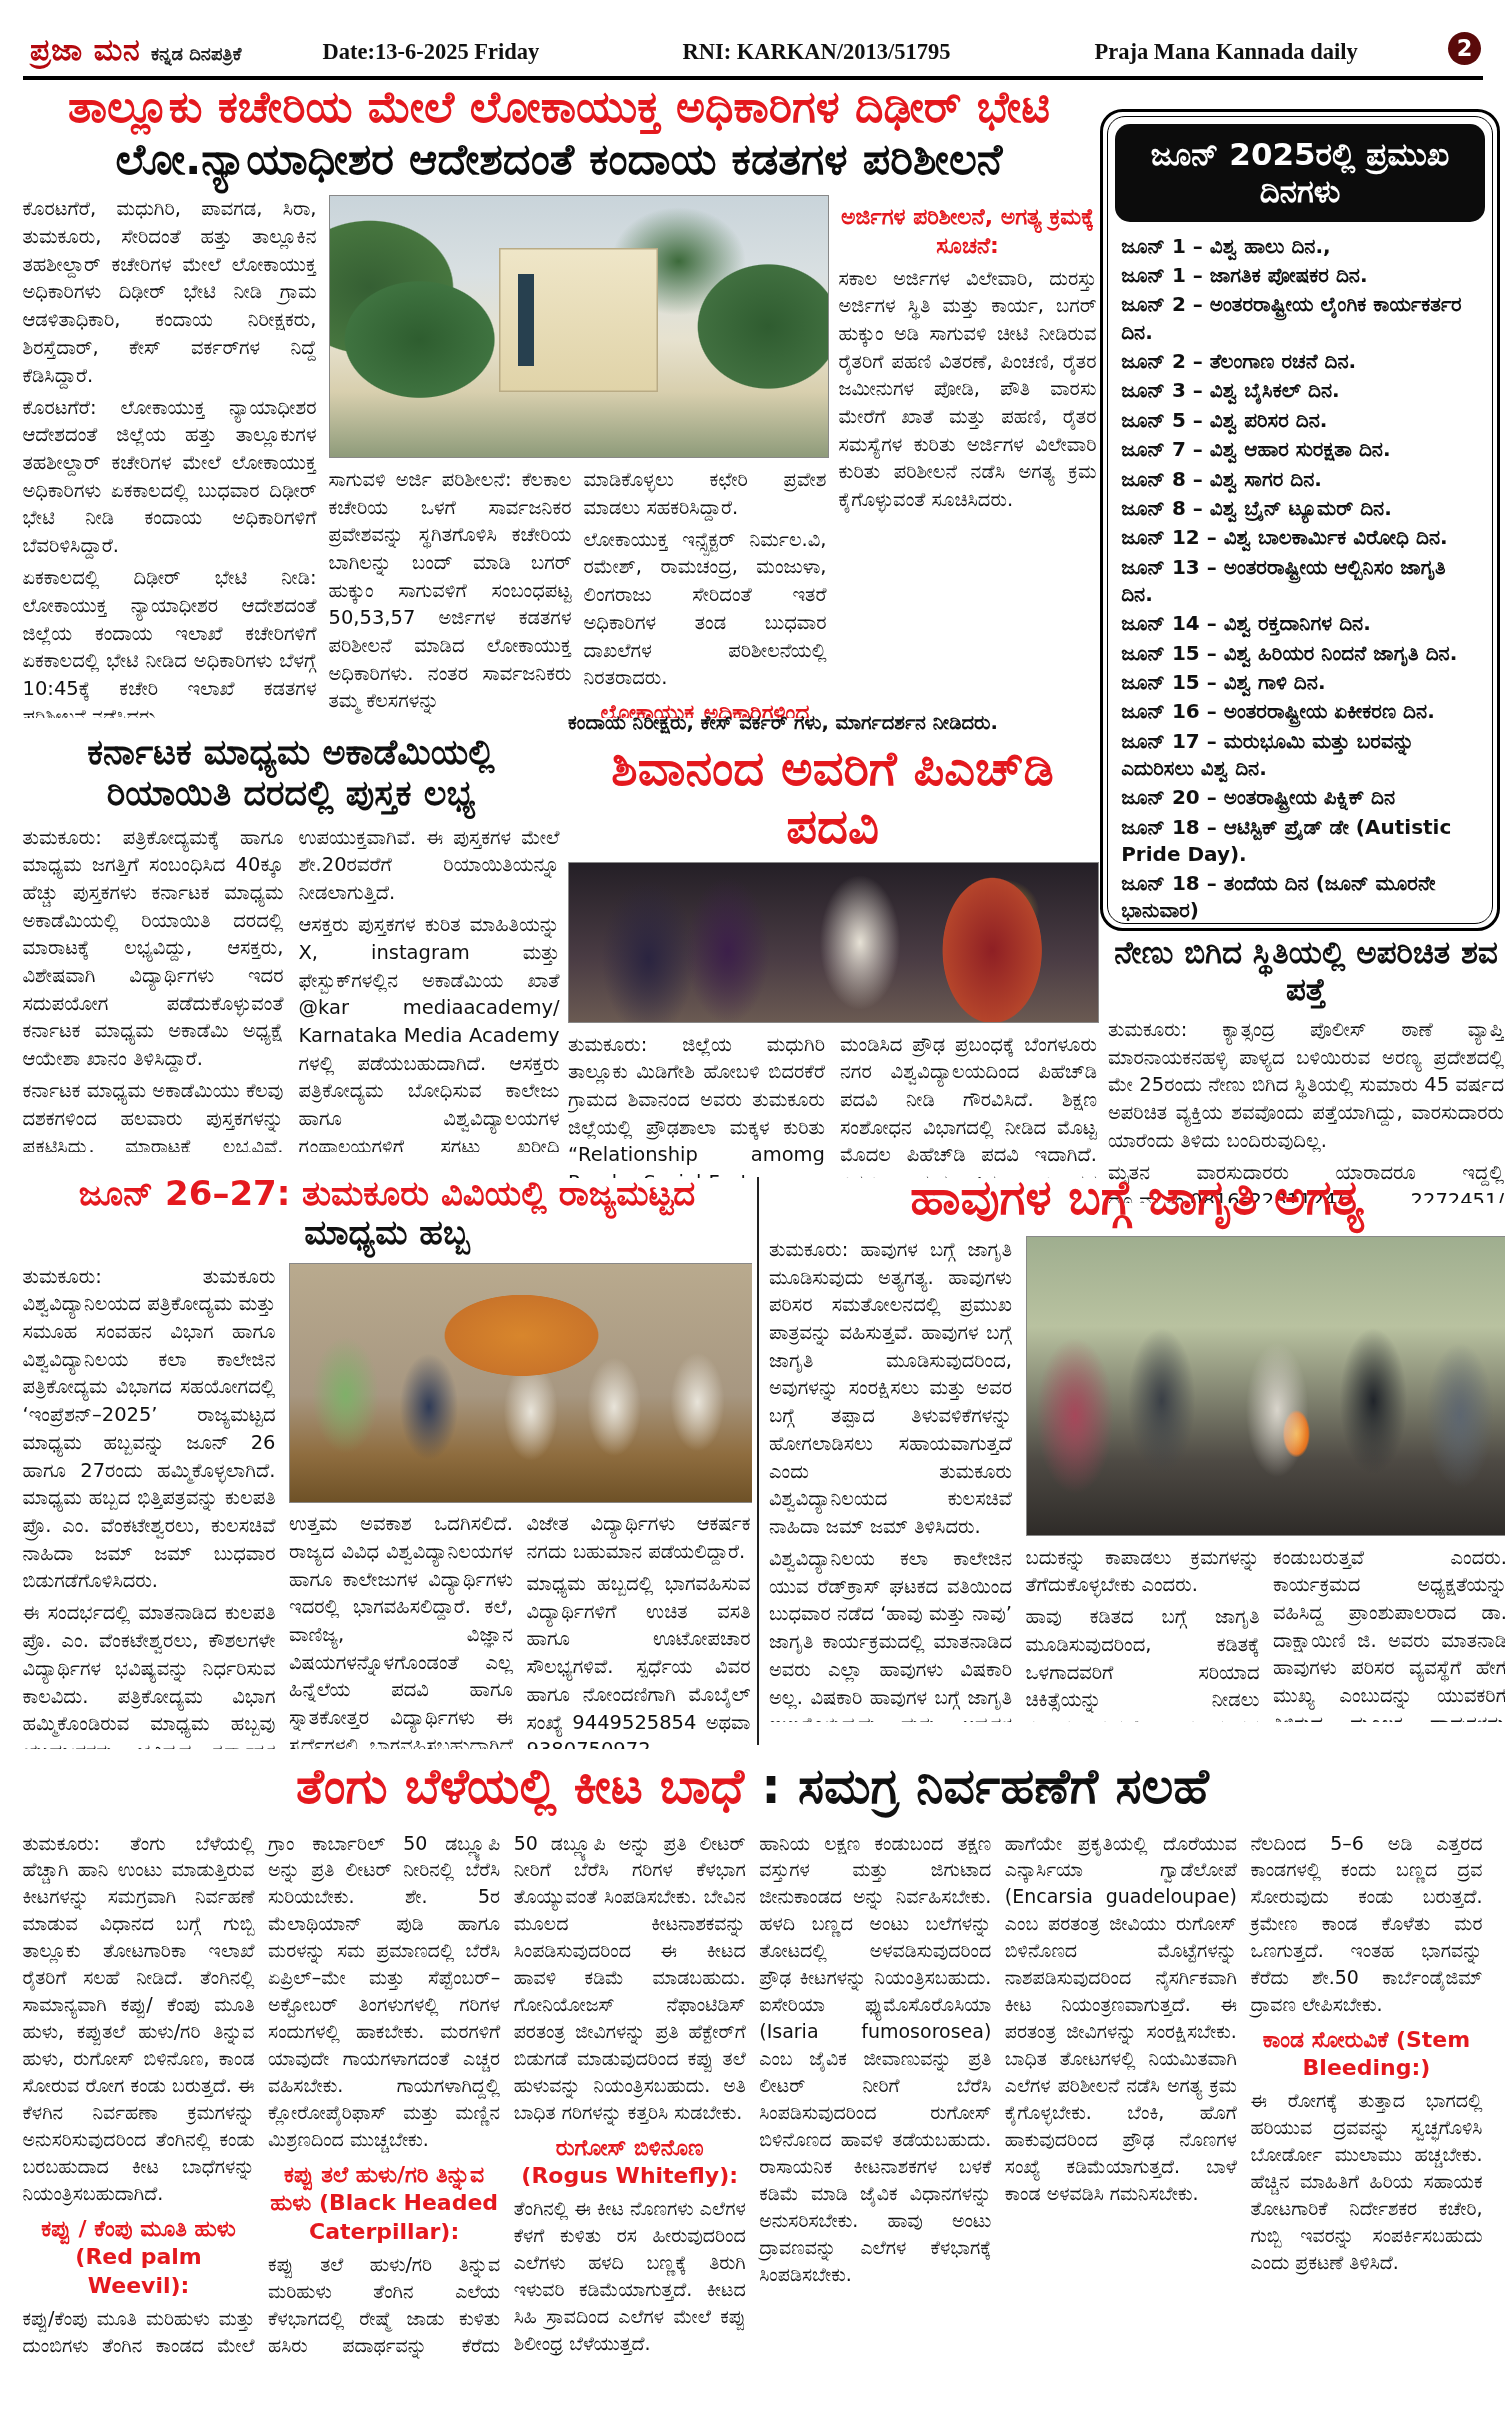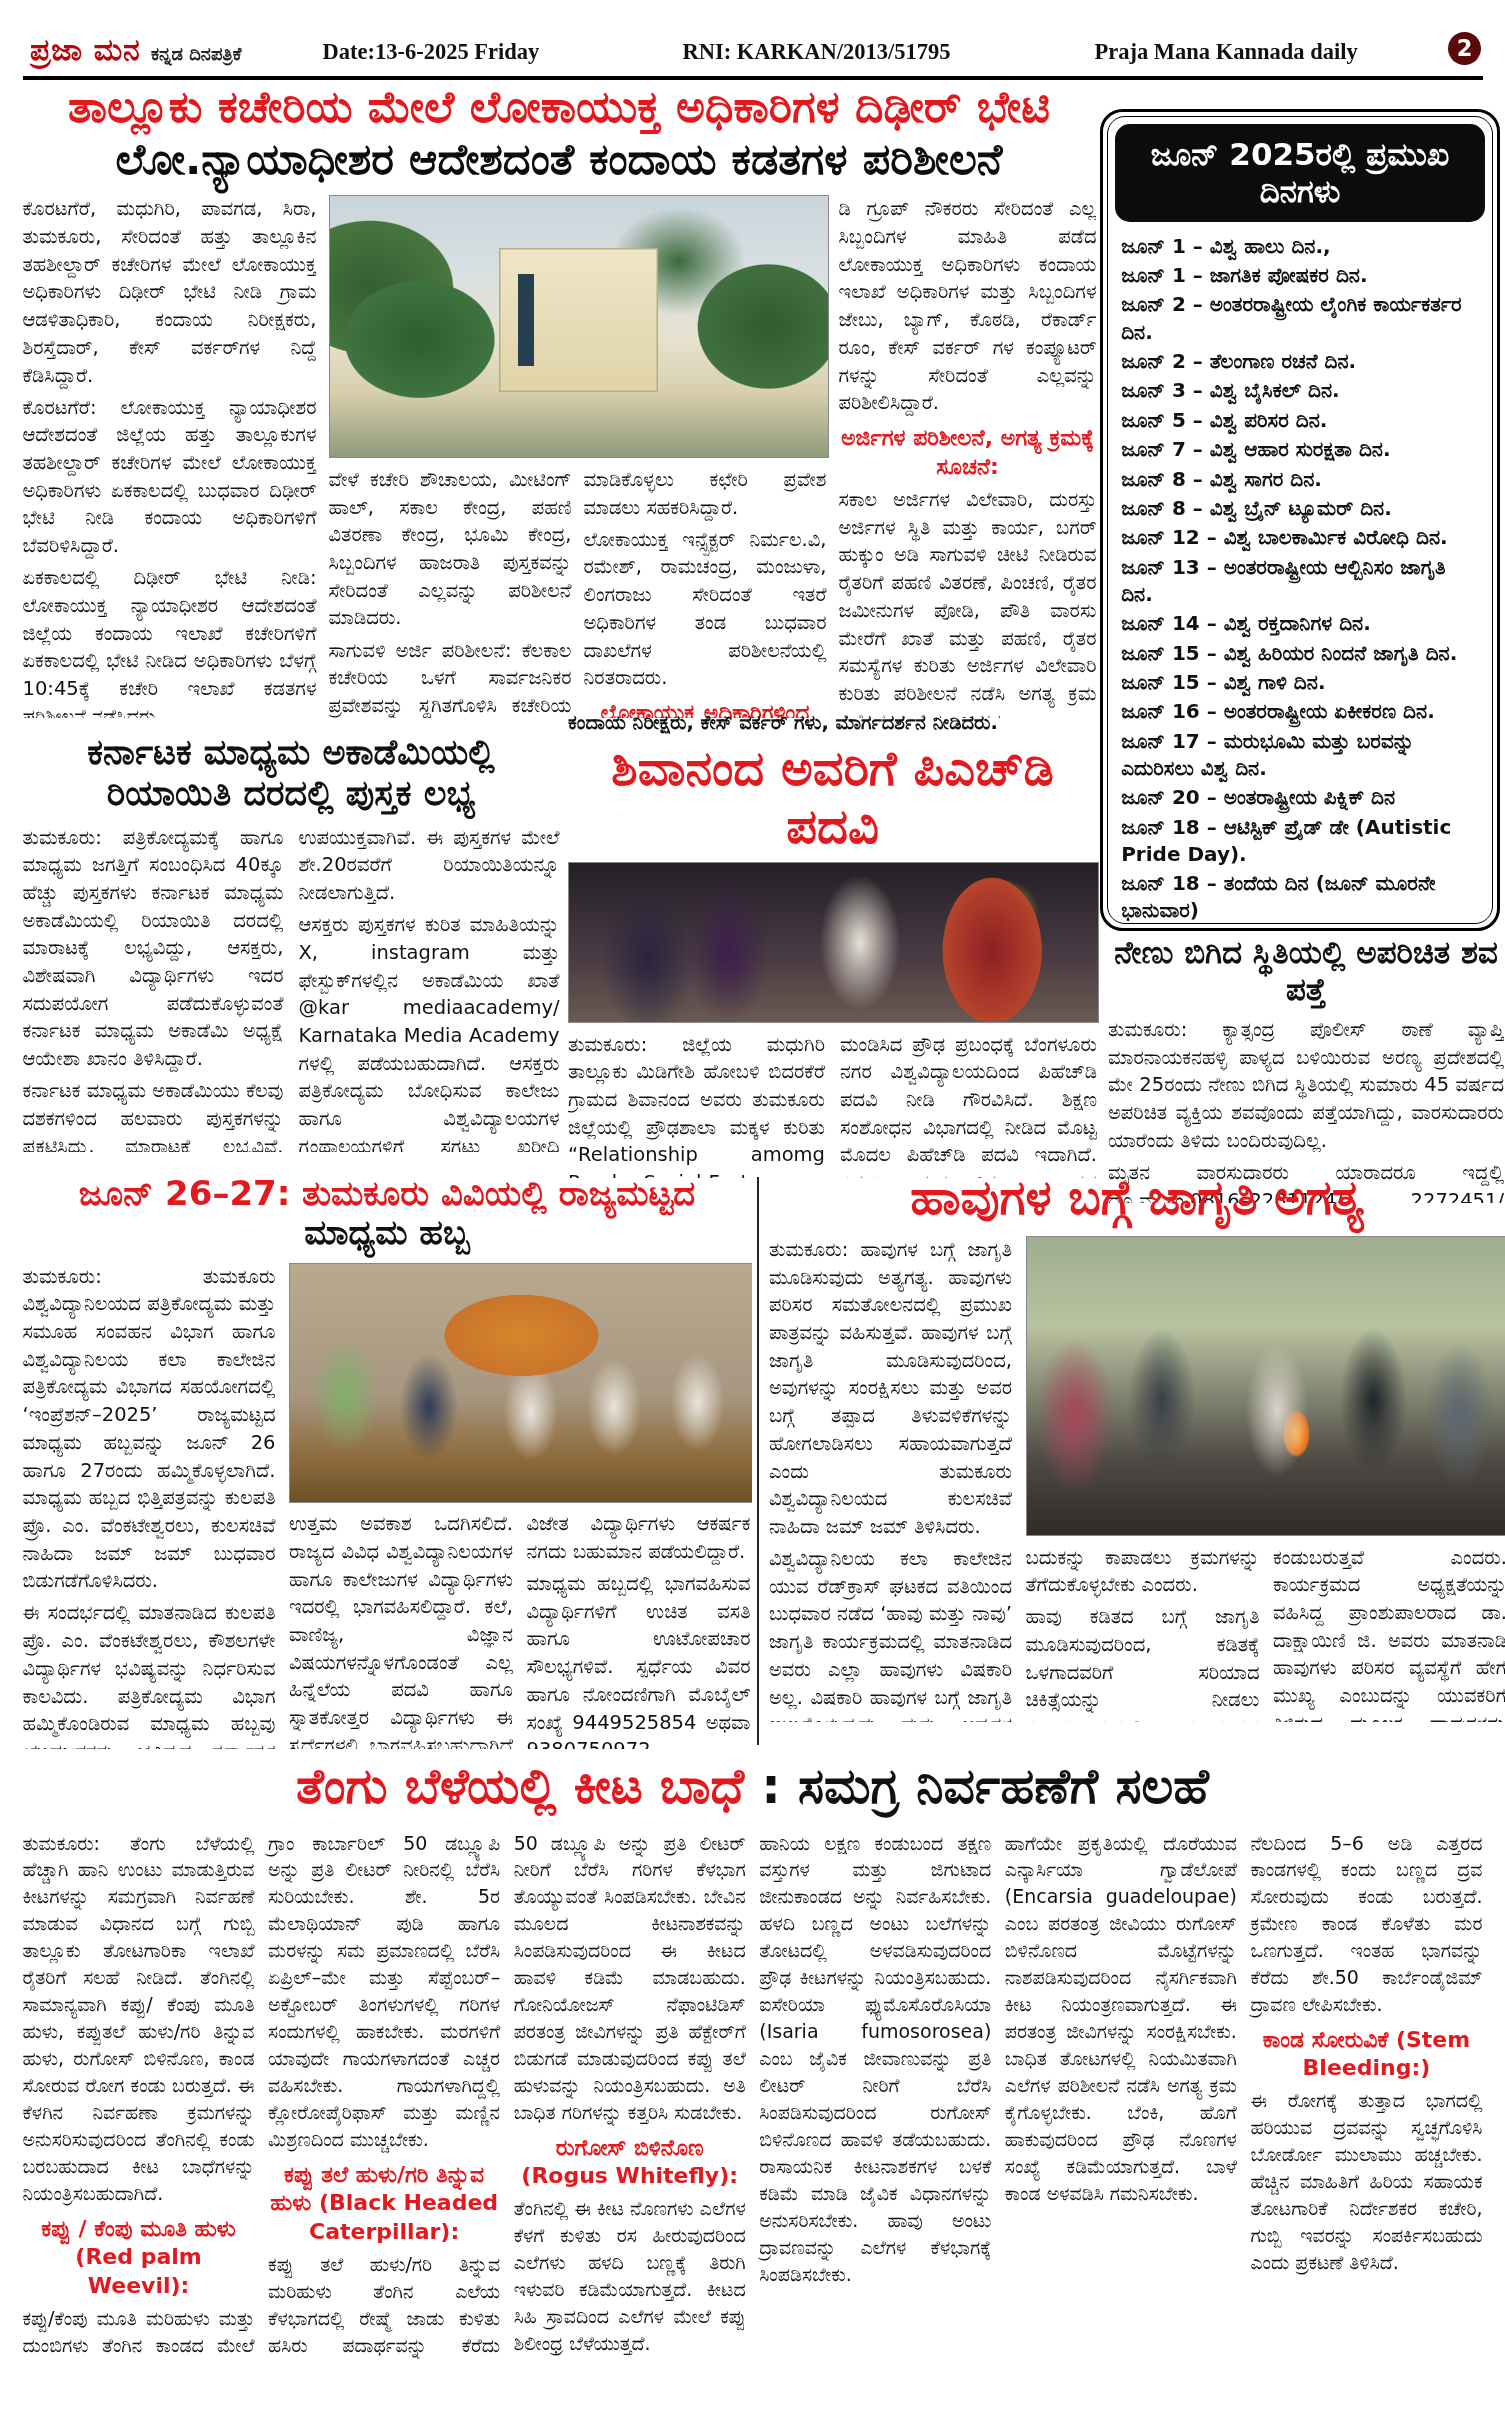--- a/index.html
+++ b/index.html
@@ -138,33 +138,31 @@
         <p>ಕೊರಟಗೆರೆ, ಮಧುಗಿರಿ, ಪಾವಗಡ, ಸಿರಾ, ತುಮಕೂರು, ಸೇರಿದಂತೆ ಹತ್ತು ತಾಲ್ಲೂಕಿನ ತಹಶೀಲ್ದಾರ್ ಕಚೇರಿಗಳ ಮೇಲೆ ಲೋಕಾಯುಕ್ತ ಅಧಿಕಾರಿಗಳು ದಿಢೀರ್ ಭೇಟಿ ನೀಡಿ ಗ್ರಾಮ ಆಡಳಿತಾಧಿಕಾರಿ, ಕಂದಾಯ ನಿರೀಕ್ಷಕರು, ಶಿರಸ್ತೆದಾರ್, ಕೇಸ್ ವರ್ಕರ್‌ಗಳ ನಿದ್ದೆ ಕೆಡಿಸಿದ್ದಾರೆ.</p>
         <p>ಕೊರಟಗೆರೆ: ಲೋಕಾಯುಕ್ತ ನ್ಯಾಯಾಧೀಶರ ಆದೇಶದಂತೆ ಜಿಲ್ಲೆಯ ಹತ್ತು ತಾಲ್ಲೂಕುಗಳ ತಹಶೀಲ್ದಾರ್ ಕಚೇರಿಗಳ ಮೇಲೆ ಲೋಕಾಯುಕ್ತ ಅಧಿಕಾರಿಗಳು ಏಕಕಾಲದಲ್ಲಿ ಬುಧವಾರ ದಿಢೀರ್ ಭೇಟಿ ನೀಡಿ ಕಂದಾಯ ಅಧಿಕಾರಿಗಳಿಗೆ ಬೆವರಿಳಿಸಿದ್ದಾರೆ.</p>
         <p>ಏಕಕಾಲದಲ್ಲಿ ದಿಢೀರ್ ಭೇಟಿ ನೀಡಿ: ಲೋಕಾಯುಕ್ತ ನ್ಯಾಯಾಧೀಶರ ಆದೇಶದಂತೆ ಜಿಲ್ಲೆಯ ಕಂದಾಯ ಇಲಾಖೆ ಕಚೇರಿಗಳಿಗೆ ಏಕಕಾಲದಲ್ಲಿ ಭೇಟಿ ನೀಡಿದ ಅಧಿಕಾರಿಗಳು ಬೆಳಗ್ಗೆ 10:45ಕ್ಕೆ ಕಚೇರಿ ಇಲಾಖೆ ಕಡತಗಳ ಪರಿಶೀಲನೆ ನಡೆಸಿದರು.</p>
       </div>
       <div class="lead-mid">
         <div class="photo lead-photo">
           <div class="bldg"></div>
         </div>
         <div class="lead-under">
           <div class="col lead-c2">
-            <p>ವೇಳೆ ಕಚೇರಿ ಶೌಚಾಲಯ, ಮೀಟಿಂಗ್ ಹಾಲ್, ಸಕಾಲ ಕೇಂದ್ರ, ಪಹಣಿ ವಿತರಣಾ ಕೇಂದ್ರ, ಭೂಮಿ ಕೇಂದ್ರ, ಸಿಬ್ಬಂದಿಗಳ ಹಾಜರಾತಿ ಪುಸ್ತಕವನ್ನು ಸೇರಿದಂತೆ ಎಲ್ಲವನ್ನು ಪರಿಶೀಲನೆ ಮಾಡಿದರು.</p>
             <p>ಸಾಗುವಳಿ ಅರ್ಜಿ ಪರಿಶೀಲನೆ: ಕೆಲಕಾಲ ಕಚೇರಿಯ ಒಳಗೆ ಸಾರ್ವಜನಿಕರ ಪ್ರವೇಶವನ್ನು ಸ್ಥಗಿತಗೊಳಿಸಿ ಕಚೇರಿಯ ಬಾಗಿಲನ್ನು ಬಂದ್ ಮಾಡಿ ಬಗರ್ ಹುಕ್ಕುಂ ಸಾಗುವಳಿಗೆ ಸಂಬಂಧಪಟ್ಟ 50,53,57 ಅರ್ಜಿಗಳ ಕಡತಗಳ ಪರಿಶೀಲನೆ ಮಾಡಿದ ಲೋಕಾಯುಕ್ತ ಅಧಿಕಾರಿಗಳು. ನಂತರ ಸಾರ್ವಜನಿಕರು ತಮ್ಮ ಕೆಲಸಗಳನ್ನು</p>
           </div>
           <div class="col lead-c3">
             <p>ಮಾಡಿಕೊಳ್ಳಲು ಕಛೇರಿ ಪ್ರವೇಶ ಮಾಡಲು ಸಹಕರಿಸಿದ್ದಾರೆ.</p>
             <p>ಲೋಕಾಯುಕ್ತ ಇನ್ಸ್ಪೆಕ್ಟರ್ ನಿರ್ಮಲ.ವಿ, ರಮೇಶ್, ರಾಮಚಂದ್ರ, ಮಂಜುಳಾ, ಲಿಂಗರಾಜು ಸೇರಿದಂತೆ ಇತರೆ ಅಧಿಕಾರಿಗಳ ತಂಡ ಬುಧವಾರ ದಾಖಲೆಗಳ ಪರಿಶೀಲನೆಯಲ್ಲಿ ನಿರತರಾದರು.</p>
             <div class="subhead">ಲೋಕಾಯುಕ್ತ ಅಧಿಕಾರಿಗಳಿಂದ ಸಿಬ್ಬಂದಿಗಳ ತಪಾಸಣೆ:</div>
 
           </div>
         </div>
       </div>
       <div class="col lead-c4">
-        <p>ಡಿ ಗ್ರೂಪ್ ನೌಕರರು ಸೇರಿದಂತೆ ಎಲ್ಲ ಸಿಬ್ಬಂದಿಗಳ ಮಾಹಿತಿ ಪಡೆದ ಲೋಕಾಯುಕ್ತ ಅಧಿಕಾರಿಗಳು ಕಂದಾಯ ಇಲಾಖೆ ಅಧಿಕಾರಿಗಳ ಮತ್ತು ಸಿಬ್ಬಂದಿಗಳ ಜೇಬು, ಬ್ಯಾಗ್, ಕೊಠಡಿ, ರೆಕಾರ್ಡ್ ರೂಂ, ಕೇಸ್ ವರ್ಕರ್ ಗಳ ಕಂಪ್ಯೂಟರ್ ಗಳನ್ನು ಸೇರಿದಂತೆ ಎಲ್ಲವನ್ನು ಪರಿಶೀಲಿಸಿದ್ದಾರೆ.</p>
         <div class="subhead">ಅರ್ಜಿಗಳ ಪರಿಶೀಲನೆ, ಅಗತ್ಯ ಕ್ರಮಕ್ಕೆ ಸೂಚನೆ:</div>
         <p>ಸಕಾಲ ಅರ್ಜಿಗಳ ವಿಲೇವಾರಿ, ದುರಸ್ತು ಅರ್ಜಿಗಳ ಸ್ಥಿತಿ ಮತ್ತು ಕಾರ್ಯ, ಬಗರ್ ಹುಕ್ಕುಂ ಅಡಿ ಸಾಗುವಳಿ ಚೀಟಿ ನೀಡಿರುವ ರೈತರಿಗೆ ಪಹಣಿ ವಿತರಣೆ, ಪಿಂಚಣಿ, ರೈತರ ಜಮೀನುಗಳ ಪೋಡಿ, ಪೌತಿ ವಾರಸು ಮೇರೆಗೆ ಖಾತೆ ಮತ್ತು ಪಹಣಿ, ರೈತರ ಸಮಸ್ಯೆಗಳ ಕುರಿತು ಅರ್ಜಿಗಳ ವಿಲೇವಾರಿ ಕುರಿತು ಪರಿಶೀಲನೆ ನಡೆಸಿ ಅಗತ್ಯ ಕ್ರಮ ಕೈಗೊಳ್ಳುವಂತೆ ಸೂಚಿಸಿದರು.</p>
       </div>
     </div>
   </div>
 
   <div class="sidebar">
     <div class="sidebar-inner">
       <div class="sidebar-title">ಜೂನ್ 2025ರಲ್ಲಿ ಪ್ರಮುಖ ದಿನಗಳು</div>
       <div class="sidebar-list">

